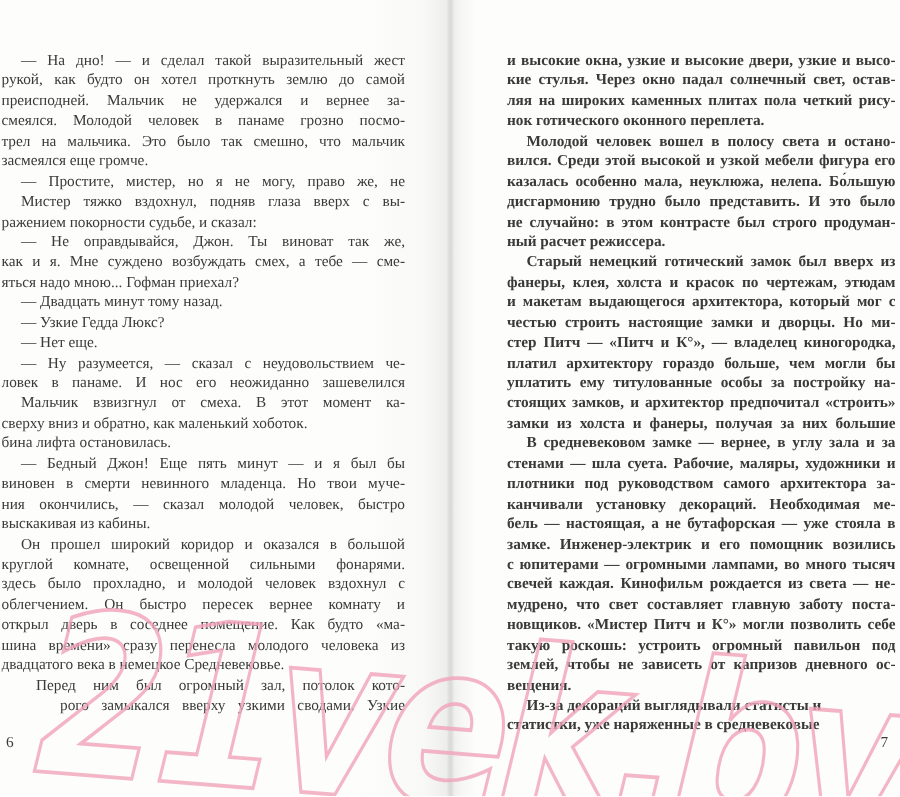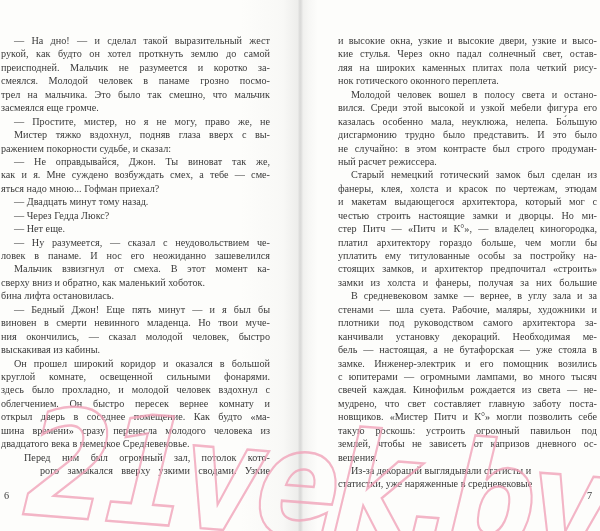--- a/index.html
+++ b/index.html
@@ -23,21 +23,21 @@
       rgba(130,130,130,0.10) 81%,
       rgba(130,130,130,0.05) 88%,
       rgba(130,130,130,0) 100%);
     pointer-events:none;
   }
   .page-text {
     position:absolute; top:34px;
     font-size:10.2px; line-height:13.45px;
   }
   .page-text.left  { left:1px;   width:269px; }
-  .page-text.right { left:338px; width:259px; }
+  .page-text.right { left:338px; width:259px;font-weight:bold; }
   .line {
     text-align:justify;
     text-align-last:justify;
     white-space:normal;
     height:13.45px; overflow:hidden;
   }
   .line.end   { text-align-last:left; }
   .line.ind   { padding-left:13px; }
   .line.shift { margin-left:39px; }
   .line.ind.shift { margin-left:18px; padding-left:5px; }
@@ -57,32 +57,32 @@
 </head>
 <body>
 
 <div class="photo">
 
   <div class="gutter"></div>
 
   <div class="page-text left">
       <div class="line ind">— На дно! — и сделал такой выразительный жест</div>
       <div class="line">рукой, как будто он хотел проткнуть землю до самой</div>
-      <div class="line">преисподней. Мальчик не разумеется и коротко за-</div>
+      <div class="line">преисподней. Мальчик не удержался и вернее за-</div>
       <div class="line">смеялся. Молодой человек в панаме грозно посмо-</div>
       <div class="line">трел на мальчика. Это было так смешно, что мальчик</div>
       <div class="line end">засмеялся еще громче.</div>
       <div class="line ind">— Простите, мистер, но я не могу, право же, не</div>
       <div class="line ind">Мистер тяжко вздохнул, подняв глаза вверх с вы-</div>
       <div class="line end">ражением покорности судьбе, и сказал:</div>
       <div class="line ind">— Не оправдывайся, Джон. Ты виноват так же,</div>
       <div class="line">как и я. Мне суждено возбуждать смех, а тебе — сме-</div>
       <div class="line end">яться надо мною... Гофман приехал?</div>
       <div class="line ind end">— Двадцать минут тому назад.</div>
-      <div class="line ind end">— Через Гедда Люкс?</div>
+      <div class="line ind end">— Узкие Гедда Люкс?</div>
       <div class="line ind end">— Нет еще.</div>
       <div class="line ind">— Ну разумеется, — сказал с неудовольствием че-</div>
       <div class="line">ловек в панаме. И нос его неожиданно зашевелился</div>
       <div class="line ind">Мальчик взвизгнул от смеха. В этот момент ка-</div>
       <div class="line end">сверху вниз и обратно, как маленький хоботок.</div>
       <div class="line end">бина лифта остановилась.</div>
       <div class="line ind">— Бедный Джон! Еще пять минут — и я был бы</div>
       <div class="line">виновен в смерти невинного младенца. Но твои муче-</div>
       <div class="line">ния окончились, — сказал молодой человек, быстро</div>
       <div class="line end">выскакивая из кабины.</div>
@@ -101,21 +101,21 @@
       <div class="line">и высокие окна, узкие и высокие двери, узкие и высо-</div>
       <div class="line">кие стулья. Через окно падал солнечный свет, остав-</div>
       <div class="line">ляя на широких каменных плитах пола четкий рису-</div>
       <div class="line end">нок готического оконного переплета.</div>
       <div class="line ind">Молодой человек вошел в полосу света и остано-</div>
       <div class="line">вился. Среди этой высокой и узкой мебели фигура его</div>
       <div class="line">казалась особенно мала, неуклюжа, нелепа. Бо́льшую</div>
       <div class="line">дисгармонию трудно было представить. И это было</div>
       <div class="line">не случайно: в этом контрасте был строго продуман-</div>
       <div class="line end">ный расчет режиссера.</div>
-      <div class="line ind">Старый немецкий готический замок был сделан из</div>
+      <div class="line ind">Старый немецкий готический замок был вверх из</div>
       <div class="line">фанеры, клея, холста и красок по чертежам, этюдам</div>
       <div class="line">и макетам выдающегося архитектора, который мог с</div>
       <div class="line">честью строить настоящие замки и дворцы. Но ми-</div>
       <div class="line">стер Питч — «Питч и К°», — владелец киногородка,</div>
       <div class="line">платил архитектору гораздо больше, чем могли бы</div>
       <div class="line">уплатить ему титулованные особы за постройку на-</div>
       <div class="line">стоящих замков, и архитектор предпочитал «строить»</div>
       <div class="line">замки из холста и фанеры, получая за них большие</div>
       <div class="line ind">В средневековом замке — вернее, в углу зала и за</div>
       <div class="line">стенами — шла суета. Рабочие, маляры, художники и</div>

